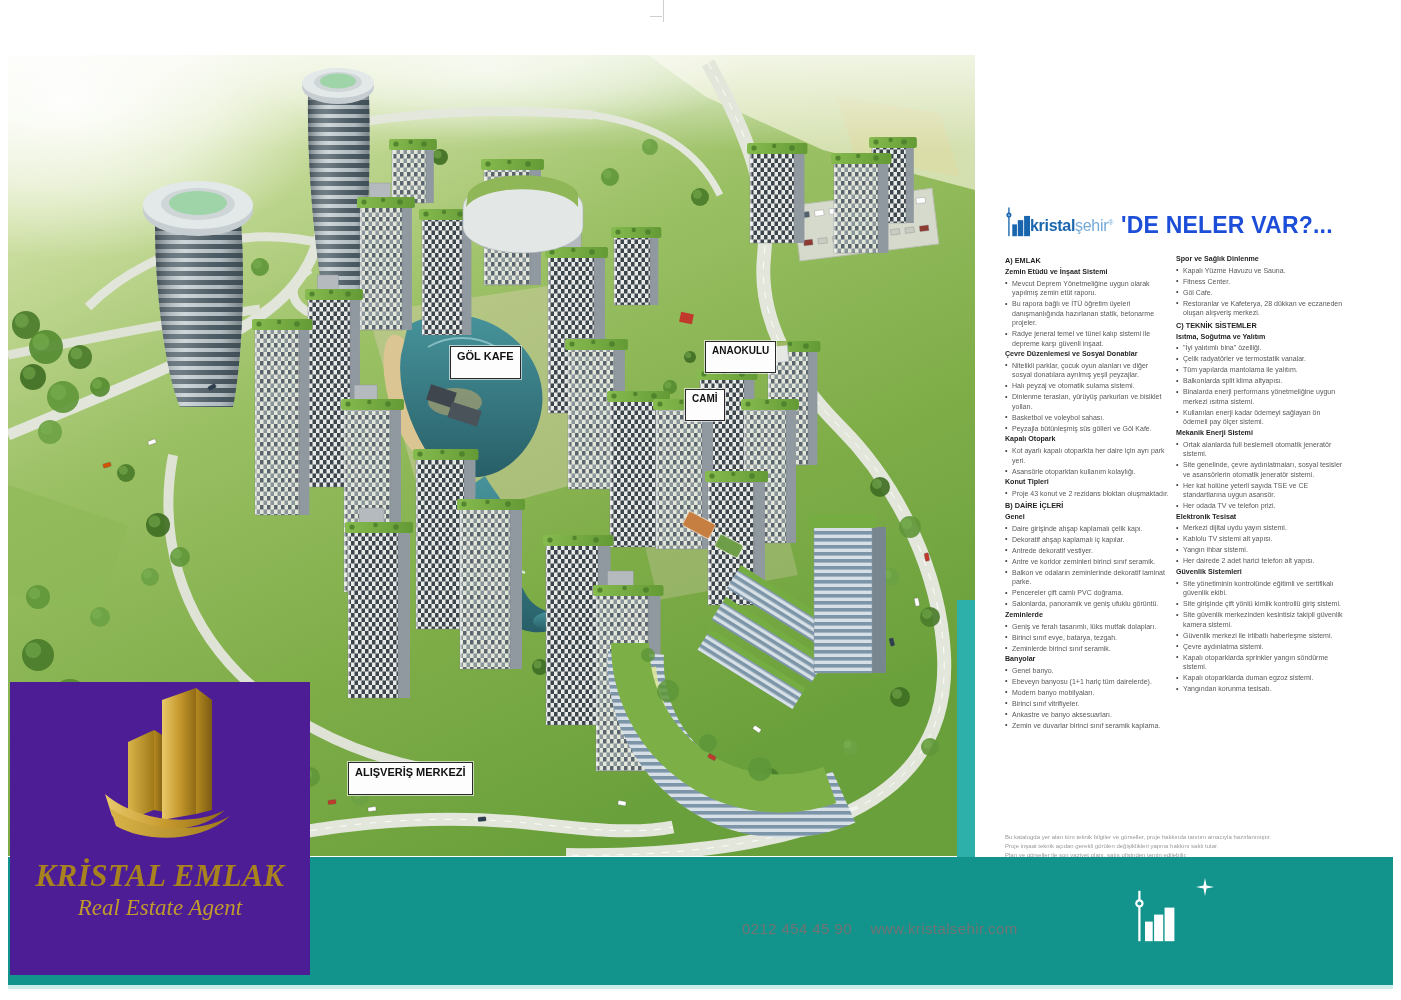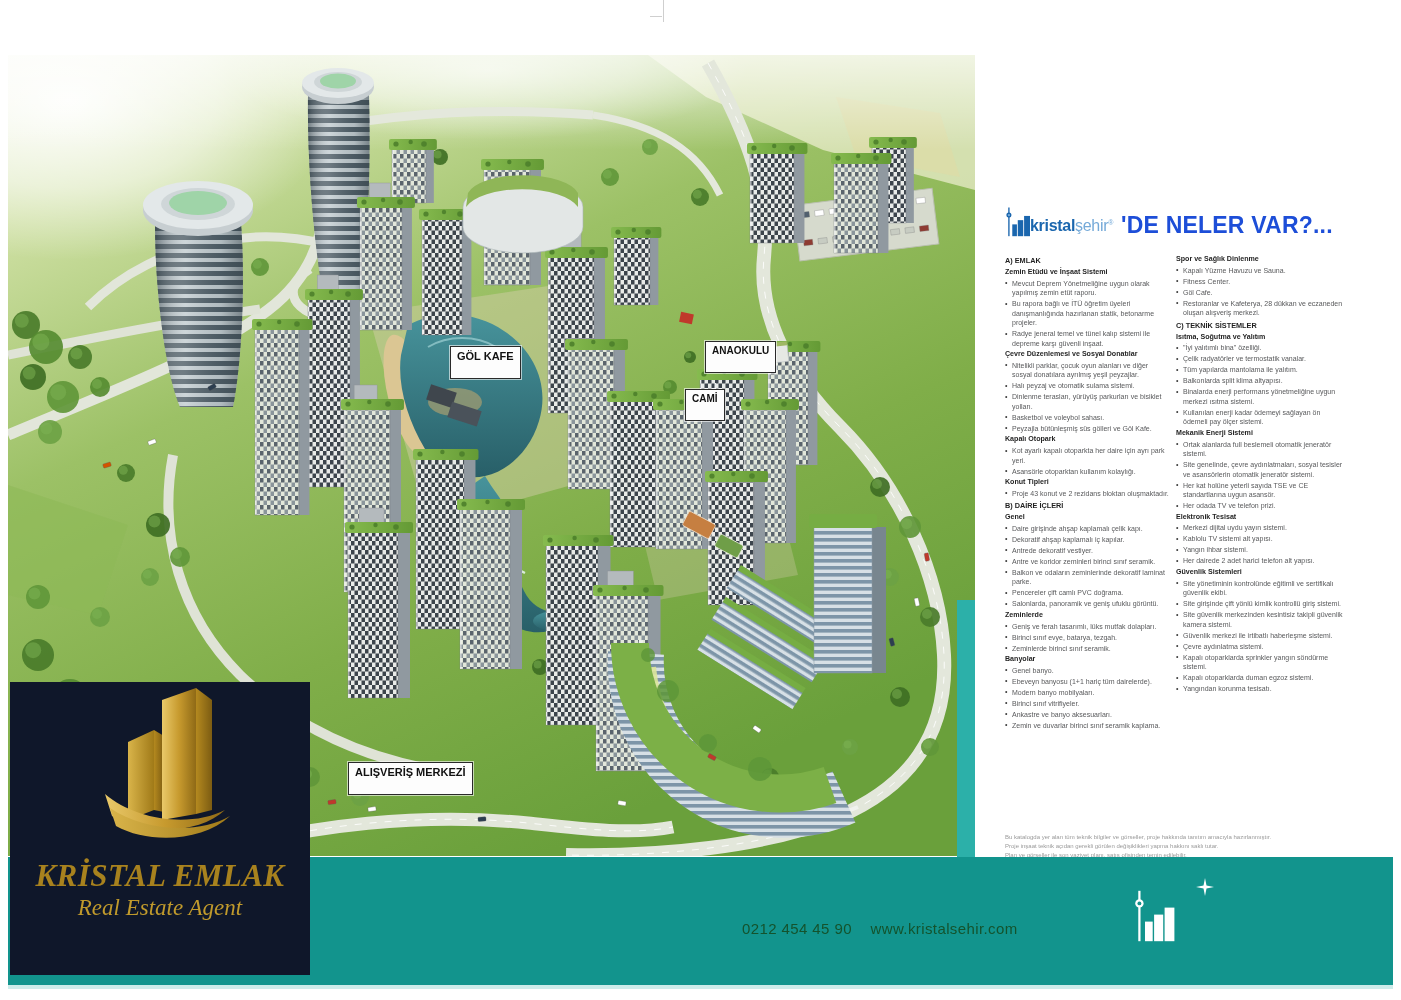--- a/index.html
+++ b/index.html
@@ -29,30 +29,30 @@
   .feat .maj{font-weight:700;color:#1f1f1f;font-size:7.3px;margin:3px 0 1px;}
   .feat .sub{font-weight:700;color:#1f1f1f;font-size:7.1px;margin:2px 0 1px;}
   .feat ul{margin:0;padding:0;list-style:none;}
   .feat li{position:relative;padding-left:7px;margin:0 0 1.5px;}
   .feat li::before{content:"\2022";position:absolute;left:0;top:-0.5px;color:#3c3c3c;}
   #disclaimer{position:absolute;left:30px;top:833px;width:330px;font-size:6px;line-height:1.5;color:#9a9a9a;}
   
   #tealStrip{position:absolute;left:957px;top:600px;width:18px;height:257px;background:#2cb0a9;}
   #footerBar{position:absolute;left:8px;top:857px;width:1385px;height:128px;background:#12948d;
              border-bottom:4px solid #cdecea;}
-  #contact{position:absolute;left:742px;top:920px;color:#14532d;font-size:15px;letter-spacing:.4px;white-space:nowrap;}
+  #contact{position:absolute;left:742px;top:920px;color:#737373;font-size:15px;letter-spacing:.4px;white-space:nowrap;}
   #contact .site{margin-left:14px;}
   #footBrand{position:absolute;left:1126px;top:888px;display:flex;align-items:center;color:#fff;}
   #footBrand .wordmark{font-size:37px;line-height:1;margin-left:6px;letter-spacing:-1px;}
   #footBrand .wm-b{font-weight:800;}
   #footBrand .wm-l{font-weight:300;opacity:.96;}
   #footBrand .wm-r{font-size:12px;vertical-align:super;opacity:.9;}
   #sparkle{position:absolute;left:1196px;top:878px;}
   
-  #agentCard{position:absolute;left:10px;top:682px;width:300px;height:293px;background:#0f172a;text-align:center;}
+  #agentCard{position:absolute;left:10px;top:682px;width:300px;height:293px;background:#4c1d95;text-align:center;}
   #agentName{font-family:"Liberation Serif",serif;font-style:italic;font-weight:700;font-size:31px;
              color:#a8821e;letter-spacing:.5px;margin-top:2px;}
   #agentTag{font-family:"Liberation Serif",serif;font-style:italic;font-weight:400;font-size:23px;
             color:#c09a2c;margin-top:1px;}
 </style>
 </head>
 <body>
 
 <div id="page">
 

